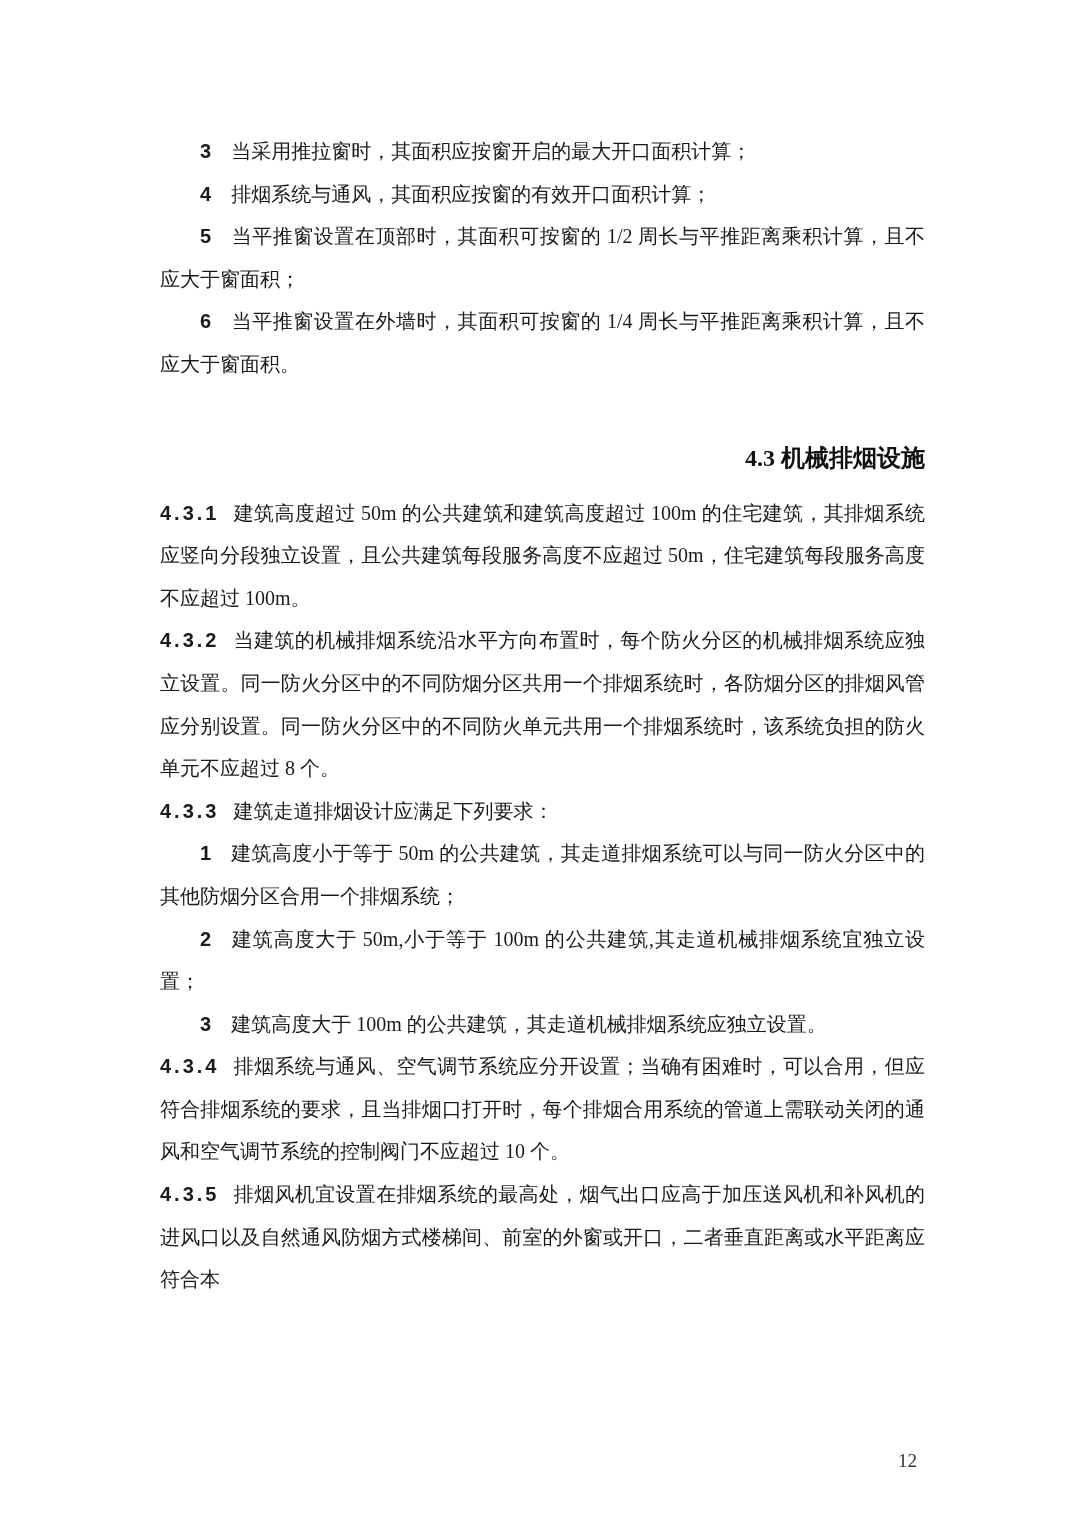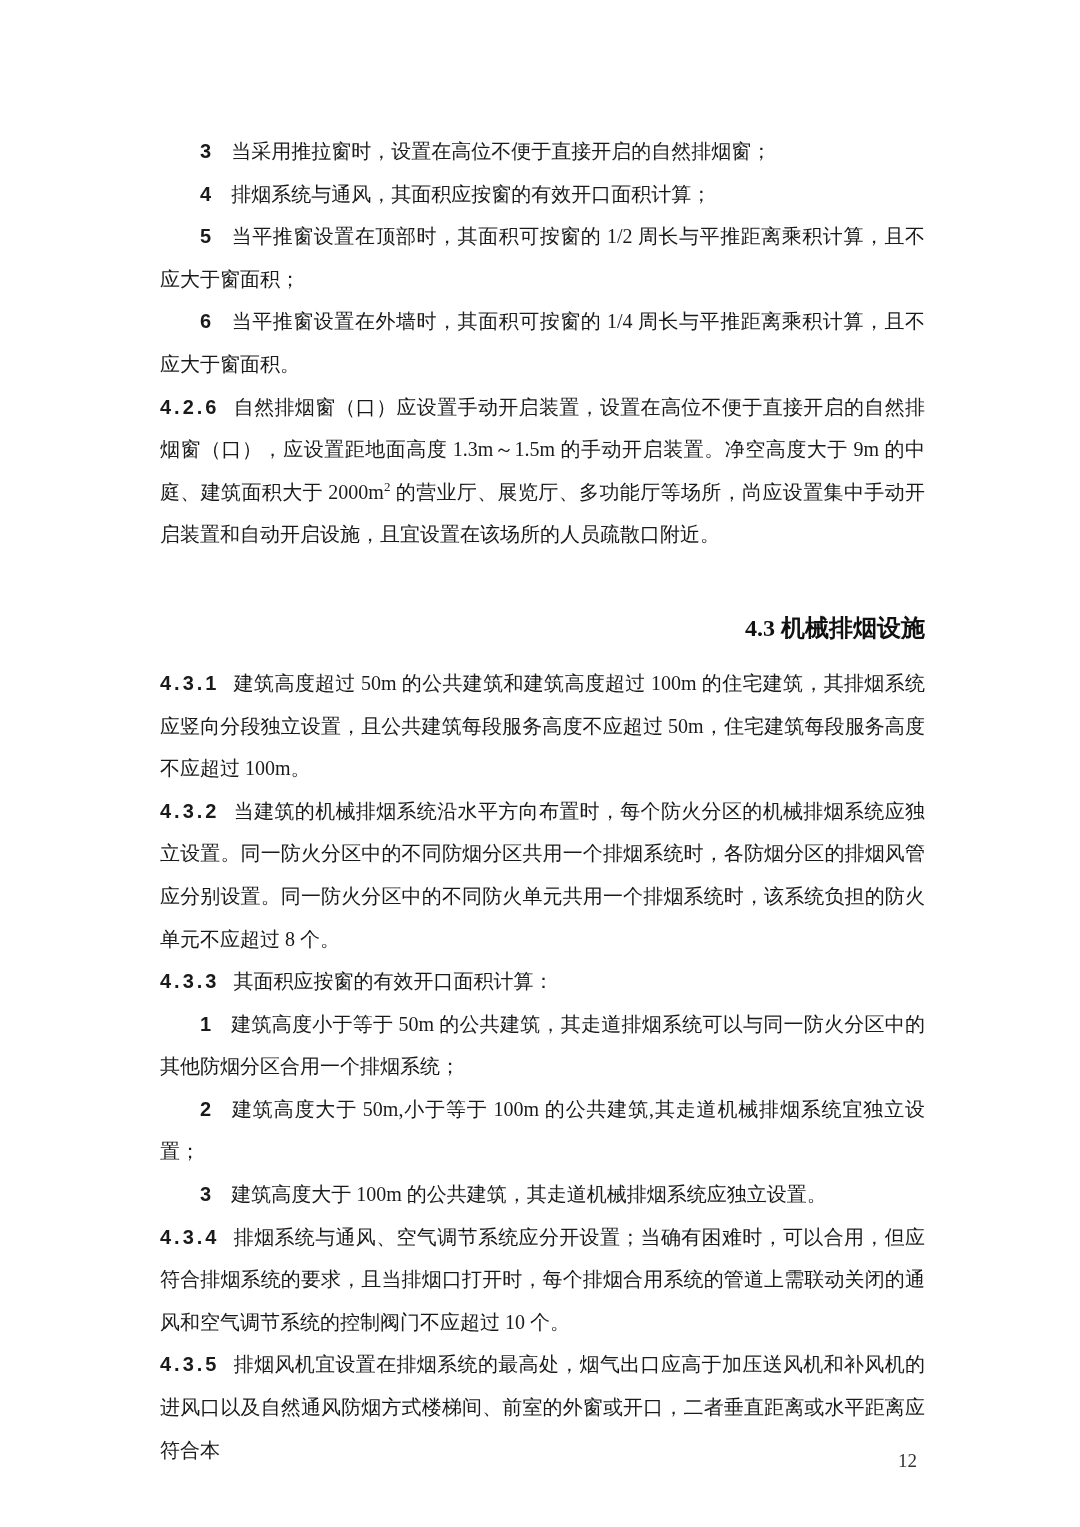--- a/index.html
+++ b/index.html
@@ -63,37 +63,36 @@
     color: #333333;
     font-family: "Liberation Serif", "DejaVu Serif", serif;
   }
 </style>
 </head>
 <body>
 
 <div class="page">
   <div class="body-text">
 
-    <p class="list-item"><span class="item-num">3</span><span>当采用推拉窗时，设置在高位不便于直接开启的自然排烟窗；</span></p>
+    <p class="list-item"><span class="item-num">3</span><span>当采用推拉窗时，其面积应按窗开启的最大开口面积计算；</span></p>
 
     <p class="list-item"><span class="item-num">4</span><span>排烟系统与通风，其面积应按窗的有效开口面积计算；</span></p>
 
     <p class="list-item"><span class="item-num">5</span><span>当平推窗设置在顶部时，其面积可按窗的 1/2 周长与平推距离乘积计算，且不应大于窗面积；</span></p>
 
     <p class="list-item"><span class="item-num">6</span><span>当平推窗设置在外墙时，其面积可按窗的 1/4 周长与平推距离乘积计算，且不应大于窗面积。</span></p>
 
-    <p class="clause"><span class="clause-label">4.2.6</span><span>自然排烟窗（口）应设置手动开启装置，设置在高位不便于直接开启的自然排烟窗（口），应设置距地面高度 1.3m～1.5m 的手动开启装置。净空高度大于 9m 的中庭、建筑面积大于 2000m</span><sup class="sq">2</sup><span> 的营业厅、展览厅、多功能厅等场所，尚应设置集中手动开启装置和自动开启设施，且宜设置在该场所的人员疏散口附近。</span></p>
 
     <h2 class="section-heading">4.3 机械排烟设施</h2>
 
     <p class="clause"><span class="clause-label">4.3.1</span><span>建筑高度超过 50m 的公共建筑和建筑高度超过 100m 的住宅建筑，其排烟系统应竖向分段独立设置，且公共建筑每段服务高度不应超过 50m，住宅建筑每段服务高度不应超过 100m。</span></p>
 
     <p class="clause"><span class="clause-label">4.3.2</span><span>当建筑的机械排烟系统沿水平方向布置时，每个防火分区的机械排烟系统应独立设置。同一防火分区中的不同防烟分区共用一个排烟系统时，各防烟分区的排烟风管应分别设置。同一防火分区中的不同防火单元共用一个排烟系统时，该系统负担的防火单元不应超过 8 个。</span></p>
 
-    <p class="clause"><span class="clause-label">4.3.3</span><span>其面积应按窗的有效开口面积计算：</span></p>
+    <p class="clause"><span class="clause-label">4.3.3</span><span>建筑走道排烟设计应满足下列要求：</span></p>
 
     <p class="list-item"><span class="item-num">1</span><span>建筑高度小于等于 50m 的公共建筑，其走道排烟系统可以与同一防火分区中的其他防烟分区合用一个排烟系统；</span></p>
 
     <p class="list-item"><span class="item-num">2</span><span>建筑高度大于 50m,小于等于 100m 的公共建筑,其走道机械排烟系统宜独立设置；</span></p>
 
     <p class="list-item"><span class="item-num">3</span><span>建筑高度大于 100m 的公共建筑，其走道机械排烟系统应独立设置。</span></p>
 
     <p class="clause"><span class="clause-label">4.3.4</span><span>排烟系统与通风、空气调节系统应分开设置；当确有困难时，可以合用，但应符合排烟系统的要求，且当排烟口打开时，每个排烟合用系统的管道上需联动关闭的通风和空气调节系统的控制阀门不应超过 10 个。</span></p>
 
     <p class="clause"><span class="clause-label">4.3.5</span><span>排烟风机宜设置在排烟系统的最高处，烟气出口应高于加压送风机和补风机的进风口以及自然通风防烟方式楼梯间、前室的外窗或开口，二者垂直距离或水平距离应符合本</span></p>

